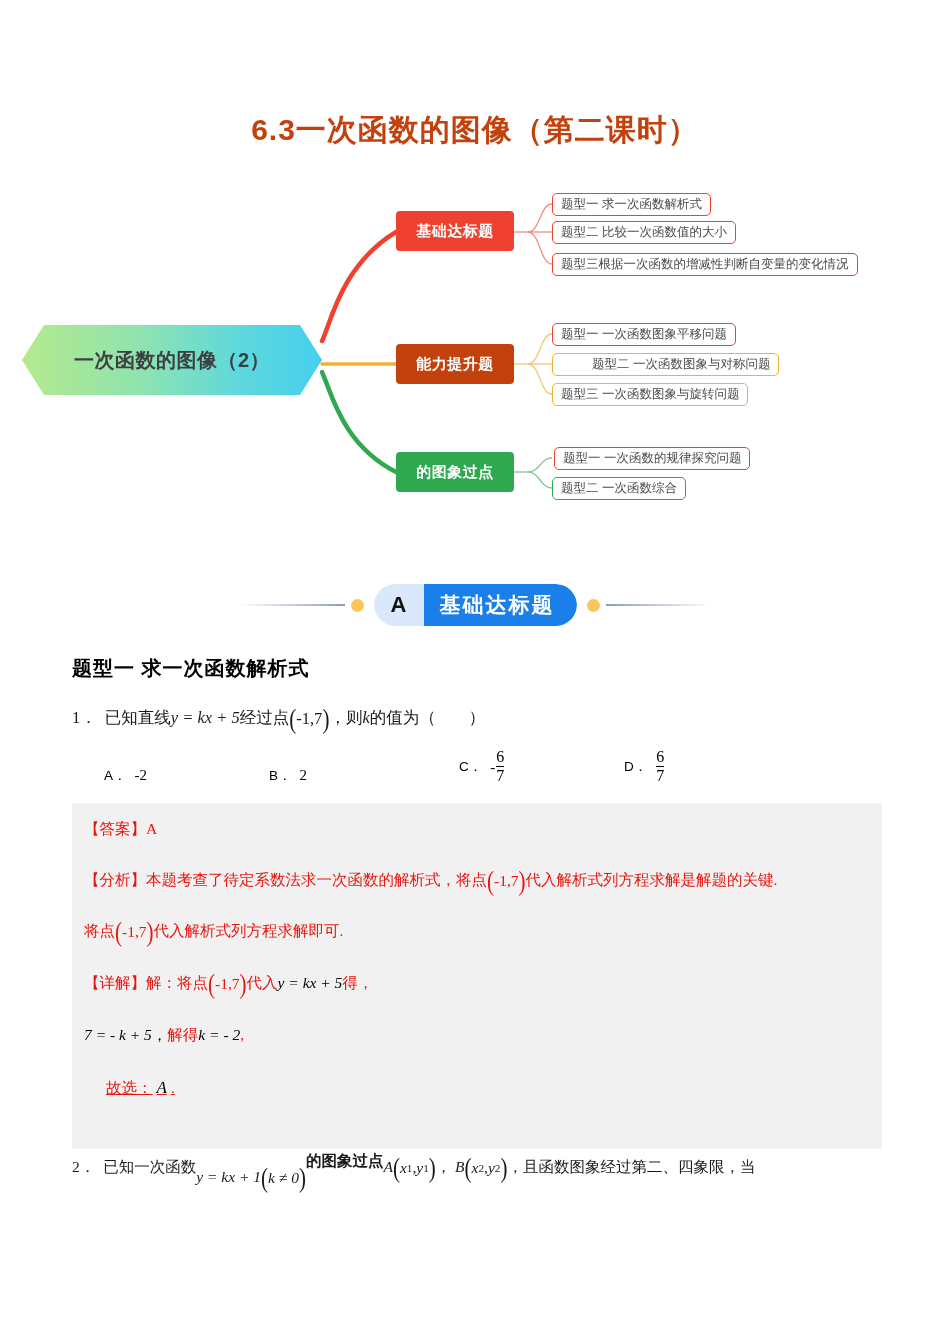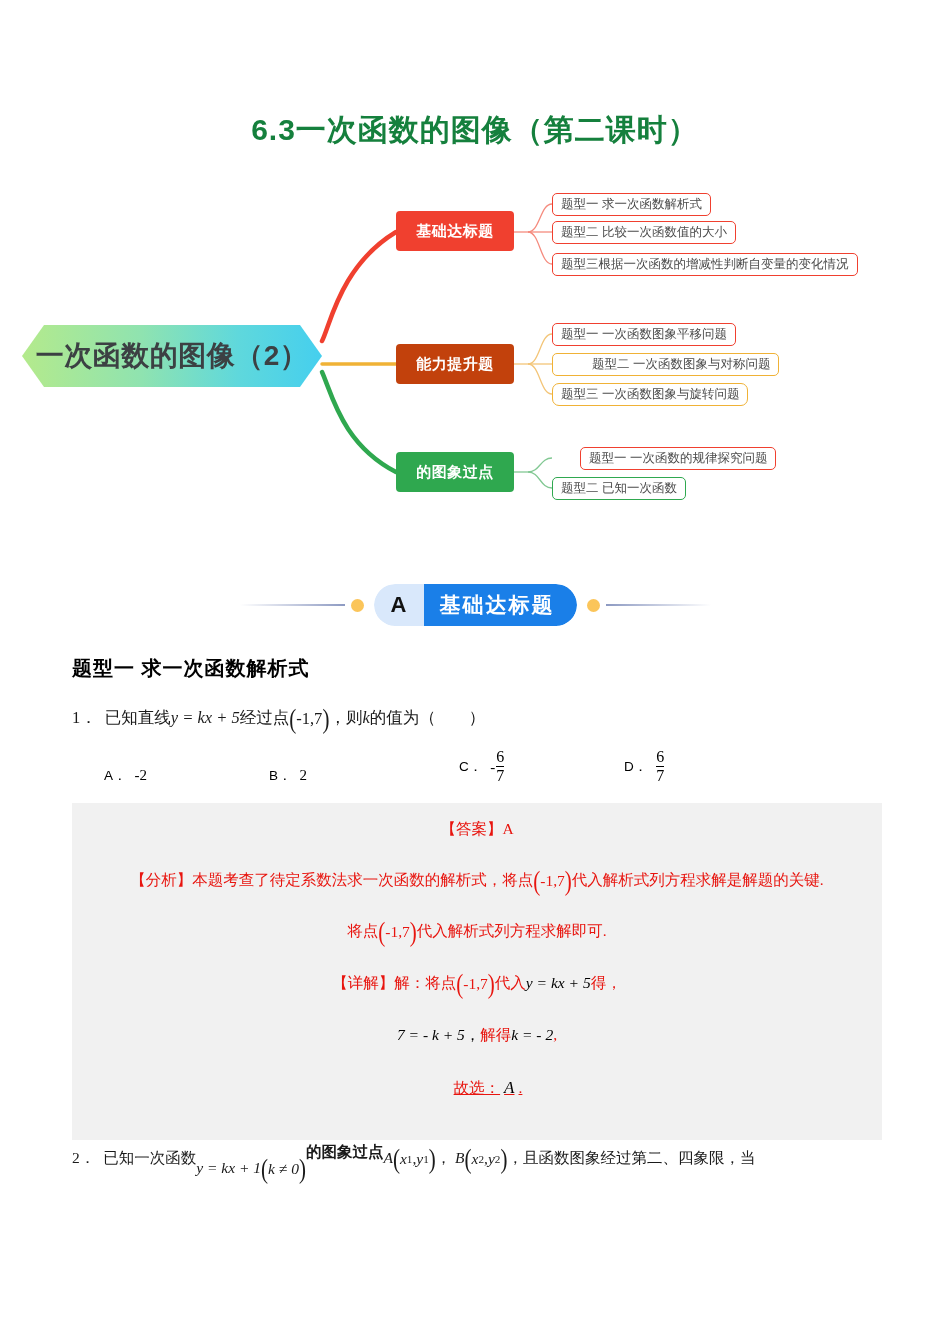--- a/index.html
+++ b/index.html
@@ -17,42 +17,42 @@
   
   .doc-title {
     position: absolute;
     left: 0; right: 0;
     top: 110px;
     text-align: center;
     font-family: "Liberation Sans", sans-serif;
     font-weight: bold;
     font-size: 30px;
     letter-spacing: 1px;
-    color: #15803d;
+    color: #c2410c;
   }
 
   
   .mindmap {
     position: absolute;
     left: 0; top: 176px;
     width: 950px; height: 350px;
   }
   .mm-svg { position:absolute; left:0; top:0; }
 
   .root-node {
     position: absolute;
     left: 22px; top: 149px;
-    width: 300px; height: 62px;
+    width: 300px; height: 70px;
     background: linear-gradient(90deg, #b4ea8c 0%, #8fe3b0 40%, #5fd8dc 72%, #45cfee 100%);
     -webkit-clip-path: polygon(0% 50%, 22px 0%, calc(100% - 22px) 0%, 100% 50%, calc(100% - 22px) 100%, 22px 100%);
     clip-path: polygon(0% 50%, 22px 0%, calc(100% - 22px) 0%, 100% 50%, calc(100% - 22px) 100%, 22px 100%);
     display: flex; align-items: center; justify-content: center;
     font-family: "Liberation Sans", sans-serif;
     font-weight: bold;
-    font-size: 28px;
+    font-size: 20px;
     color: #3c4043;
     letter-spacing: 0.5px;
   }
 
   .branch {
     position: absolute;
     height: 40px;
     width: 118px;
     border-radius: 4px;
     display: flex; align-items: center; justify-content: center;
@@ -176,23 +176,22 @@
     vertical-align: middle;
     line-height: 1.05;
     font-size: 16px;
     margin: 0 1px;
   }
   .frac .den { border-top: 1.2px solid #000; padding-top: 1px; }
 
   
   .answer-block {
     background: #f1f1f1;
-    padding: 14px 12px 23px 12px;
+    padding: 14px 12px 32px 12px;
     margin-top: 2px;
-    text-align: center;
   }
   .ans-line {
     color: #e8150f;
     font-size: 15.5px;
     line-height: 1.6;
     margin: 0 0 26px 0;
   }
   .ans-line:last-child { margin-bottom: 16px; text-decoration: underline; }
   .blk { color: #000; }
   .indent { margin-left: 22px; }
@@ -247,25 +246,25 @@
   <div class="root-node">一次函数的图像（2）</div>
 
   <div class="branch branch-1">基础达标题</div>
   <div class="leaf red" style="left:552px; top:17px;">题型一 求一次函数解析式</div>
   <div class="leaf red" style="left:552px; top:45px;text-align:right;">题型二 比较一次函数值的大小</div>
   <div class="leaf red" style="left:552px; top:77px;">题型三根据一次函数的增减性判断自变量的变化情况</div>
 
   <div class="branch branch-2">能力提升题</div>
   <div class="leaf red" style="left:552px; top:147px;">题型一 一次函数图象平移问题</div>
   <div class="leaf orange" style="left:552px; top:177px;padding-left:39px;">题型二 一次函数图象与对称问题</div>
-  <div class="leaf orange" style="left:552px; top:207px;border-radius:7px;">题型三 一次函数图象与旋转问题</div>
+  <div class="leaf orange" style="left:552px; top:207px;">题型三 一次函数图象与旋转问题</div>
 
   <div class="branch branch-3">的图象过点</div>
-  <div class="leaf red" style="left:580px; top:271px;">题型一 一次函数的规律探究问题</div>
-  <div class="leaf green" style="left:552px; top:301px;">题型二 已知一次函数</div>
+  <div class="leaf red" style="left:554px; top:271px;">题型一 一次函数的规律探究问题</div>
+  <div class="leaf green" style="left:552px; top:301px;">题型二 一次函数综合</div>
 </div>
 
 <div class="section-banner">
   <div class="sb-line"></div>
   <div class="sb-dot"></div>
   <div class="sb-pill">
     <div class="sb-letter">A</div>
     <div class="sb-label">基础达标题</div>
   </div>
   <div class="sb-dot"></div>

